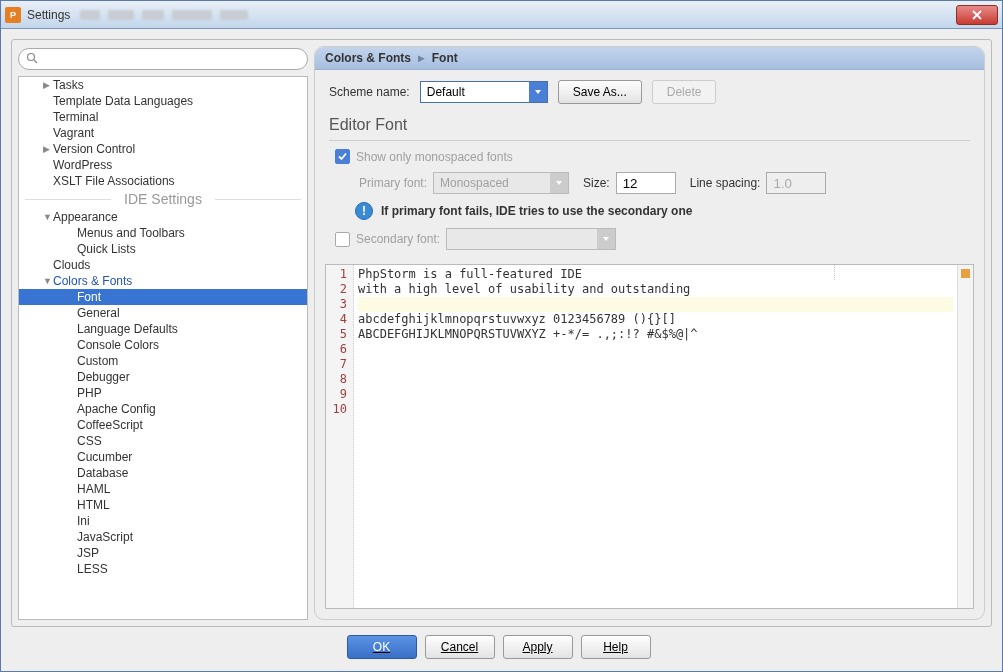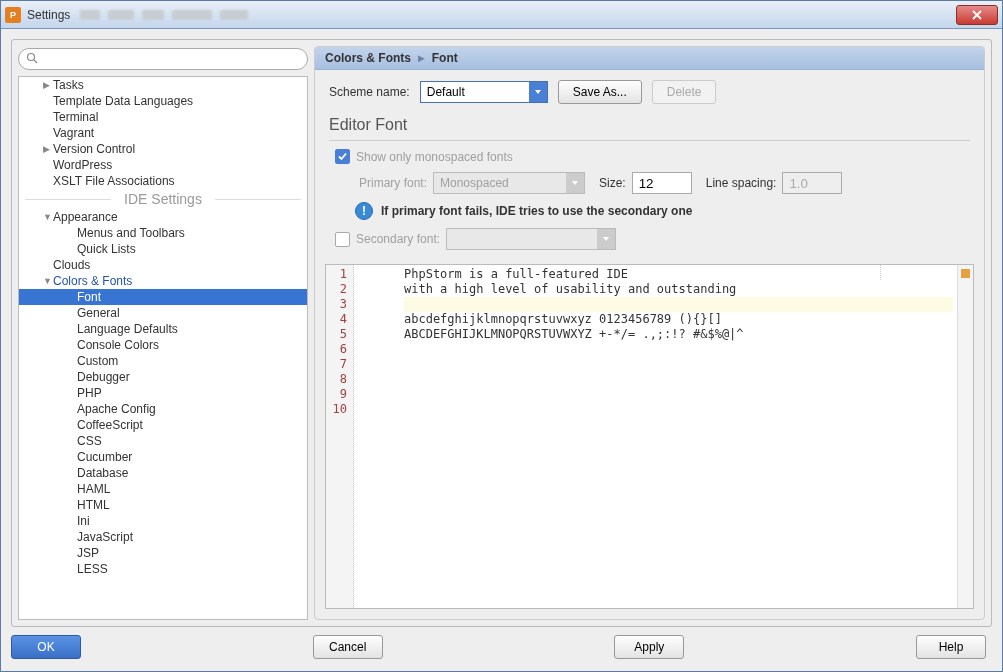--- a/index.html
+++ b/index.html
@@ -30,21 +30,21 @@
 .tree-item .arrow { width: 10px; display: inline-block; color: #888; font-size: 9px; }
 .tree-item.indent1 { padding-left: 24px; }
 .tree-item.indent2 { padding-left: 48px; }
 .tree-item.selected { background: #3874d1; color: #fff; }
 .tree-item.highlight { color: #2252b3; }
 .tree-divider { text-align: center; color: #999; font-size: 14px; padding: 2px 0; position: relative; }
 .tree-divider::before, .tree-divider::after { content: ""; position: absolute; top: 50%; width: 30%; height: 1px; background: #ddd; }
 .tree-divider::before { left: 6px; }
 .tree-divider::after { right: 6px; }
 
-.content { flex: 1; display: flex; flex-direction: column; background: #eee; border: 1px solid #ccc; border-radius: 4px; overflow: hidden; }
+.content { flex: 1; display: flex; flex-direction: column; background: #eee; border: 1px solid #ccc; border-radius: 10px; overflow: hidden; }
 .breadcrumb { background: linear-gradient(#c3d4eb, #a7bfe0); padding: 4px 10px; font-size: 12px; font-weight: bold; color: #333; border-bottom: 1px solid #9cb3d4; }
 .breadcrumb .sep { color: #6b84a8; margin: 0 4px; }
 
 .form-area { padding: 10px 14px; display: flex; flex-direction: column; gap: 8px; }
 .row { display: flex; align-items: center; gap: 10px; }
 .lbl { color: #333; }
 .select-styled { width: 128px; height: 22px; border: 1px solid #4a6fb0; background: #fff; display: flex; align-items: center; position: relative; }
 .select-styled .sel-text { flex: 1; padding: 0 6px; }
 .select-styled .sel-arrow { width: 18px; height: 100%; background: #4a7fd6; display: flex; align-items: center; justify-content: center; }
 .select-styled .sel-arrow svg { width: 8px; height: 8px; fill: #fff; }
@@ -68,28 +68,28 @@
 .text-input { height: 22px; border: 1px solid #aaa; padding: 6px 6px; background: #fff; }
 .text-input.small { width: 60px; }
 .text-input:disabled { background: #eee; color: #aaa; }
 
 .info-row { display: flex; align-items: center; gap: 8px; padding-left: 26px; }
 .info-icon { width: 18px; height: 18px; border-radius: 50%; background: #3a8ad6; color: #fff; display: flex; align-items: center; justify-content: center; font-weight: bold; font-size: 12px; border: 1px solid #2a6ab0; }
 
 .editor-preview { flex: 1; margin: 4px 10px 10px 10px; border: 1px solid #bbb; background: #fff; display: flex; overflow: hidden; position: relative; }
 .gutter { width: 28px; background: #f4f4f4; border-right: 1px dotted #ccc; text-align: right; padding: 2px 6px 2px 2px; font-family: monospace; font-size: 12px; color: #a04040; }
 .gutter div { height: 15px; line-height: 15px; }
-.code { flex: 1; font-family: monospace; font-size: 12px; padding: 2px 4px; color: #333; position: relative; margin-left: 46px; }
+.code { flex: 1; font-family: monospace; font-size: 12px; padding: 2px 4px; color: #333; position: relative; }
 .code div { height: 15px; line-height: 15px; white-space: pre; }
 .code .hl { background: #fdfbe3; }
 .right-strip { width: 16px; background: #f4f4f4; border-left: 1px solid #ddd; position: relative; }
 .right-strip .marker { position: absolute; top: 4px; right: 3px; width: 9px; height: 9px; background: #e6a040; }
 .vline { position: absolute; top: 0; bottom: 0; left: 480px; width: 0; border-left: 1px dotted #ccc; }
 
-.footer { display: flex; justify-content: space-between; gap: 8px; padding: 0 6px 2px 0; }
+.footer { display: flex; justify-content: center; gap: 8px; padding: 0 6px 2px 0; text-decoration: underline; }
 .footer .btn { min-width: 70px; }
 </style>
 </head>
 <body>
 
 <div class="window">
 
   <div class="titlebar">
     <div class="app-icon">P</div>
     <div class="title">Settings</div>
@@ -273,21 +273,21 @@
               <svg viewBox="0 0 11 11">
                   <path d="M2 5.5 L4.5 8 L9 2.5" stroke="#fff" stroke-width="1.8" fill="none"></path>
                 </svg>
             </div>
             <span class="disabled-text">Show only monospaced fonts</span>
           </div>
 
           <div class="font-row">
             <div class="group">
               <span class="lbl disabled-text">Primary font:</span>
-              <div class="select-styled select-disabled" style="width:152px">
+              <div class="select-styled select-disabled" style="width:136px">
                 <span class="sel-text disabled-text">Monospaced</span>
                 <span class="sel-arrow">
                     <svg viewBox="0 0 8 8">
                       <path d="M1 2 L4 6 L7 2 Z" fill="#fff"></path>
                     </svg>
                   </span>
               </div>
             </div>
             <div class="group">
               <span class="lbl">Size:</span>

